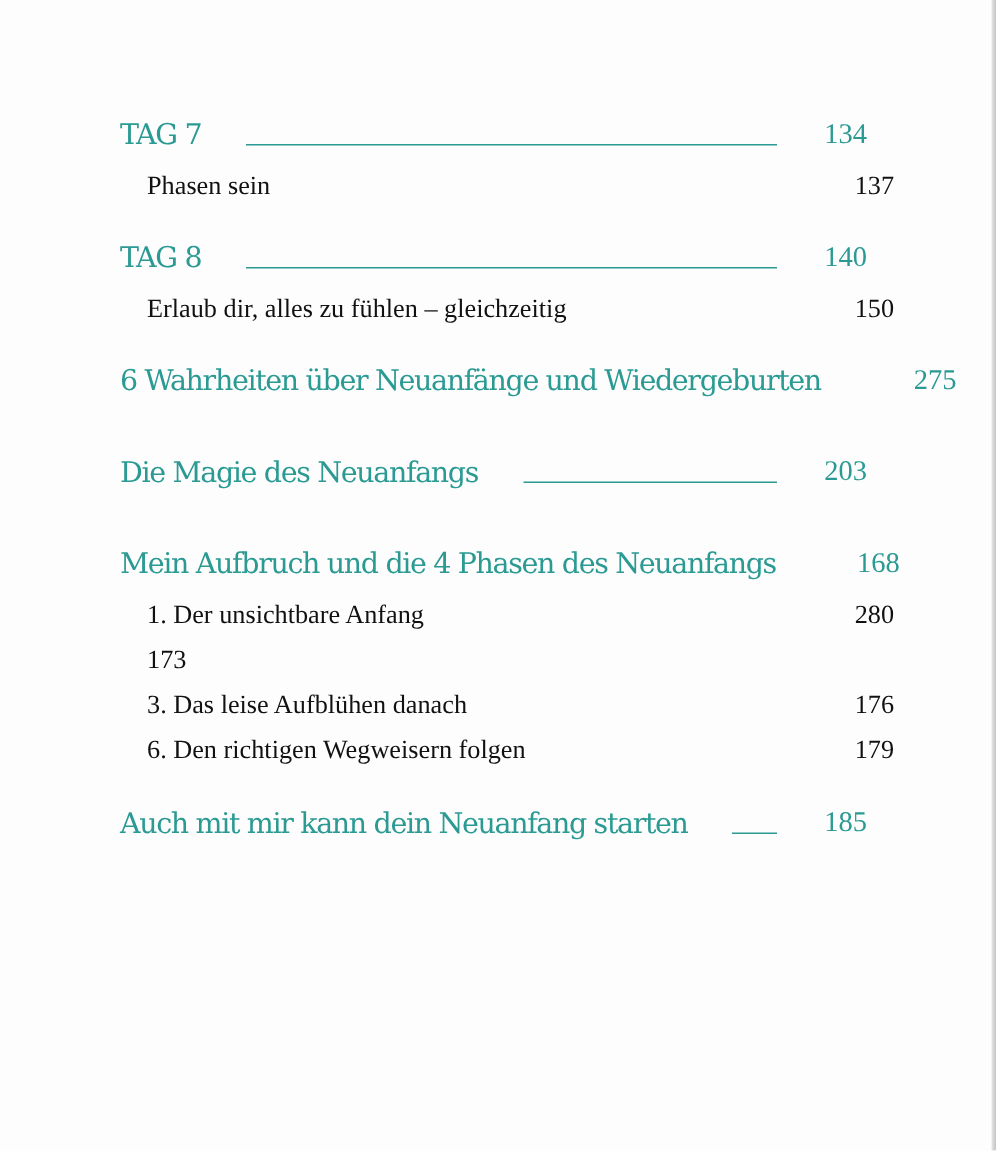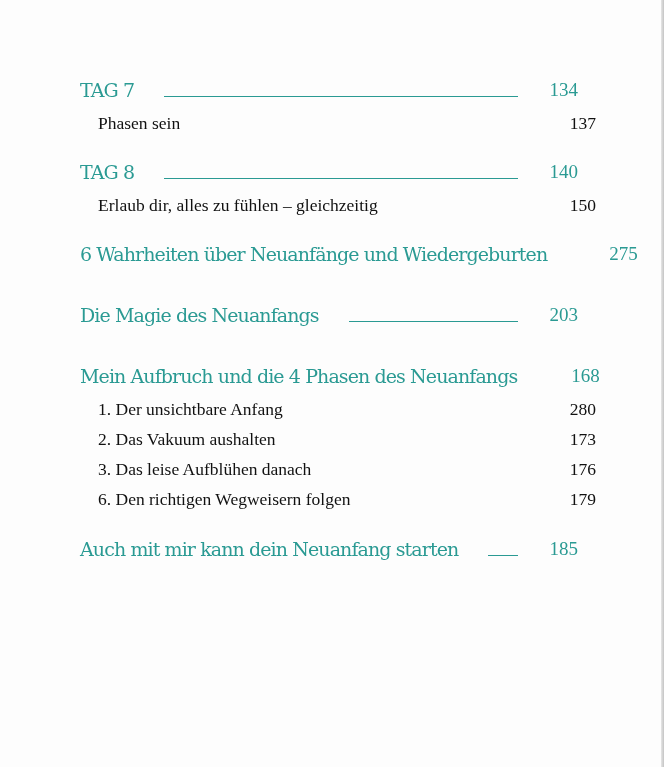--- a/index.html
+++ b/index.html
@@ -67,21 +67,20 @@
   <div class="entry chapter" style="top:365px">
     <span class="title">Mein Aufbruch und die 4 Phasen des Neuanfangs</span>
     <span class="leader" style="margin-left:2px"></span>
     <span class="page">168</span>
   </div>
   <div class="entry sub" style="top:399px">
     <span>1. Der unsichtbare Anfang</span>
     <span>280</span>
   </div>
   <div class="entry sub" style="top:429px">
-    <span>2. Das Vakuum aushalten</span>
     <span>173</span>
   </div>
   <div class="entry sub" style="top:459px">
     <span>3. Das leise Aufblühen danach</span>
     <span>176</span>
   </div>
   <div class="entry sub" style="top:489px">
     <span>6. Den richtigen Wegweisern folgen</span>
     <span>179</span>
   </div>

